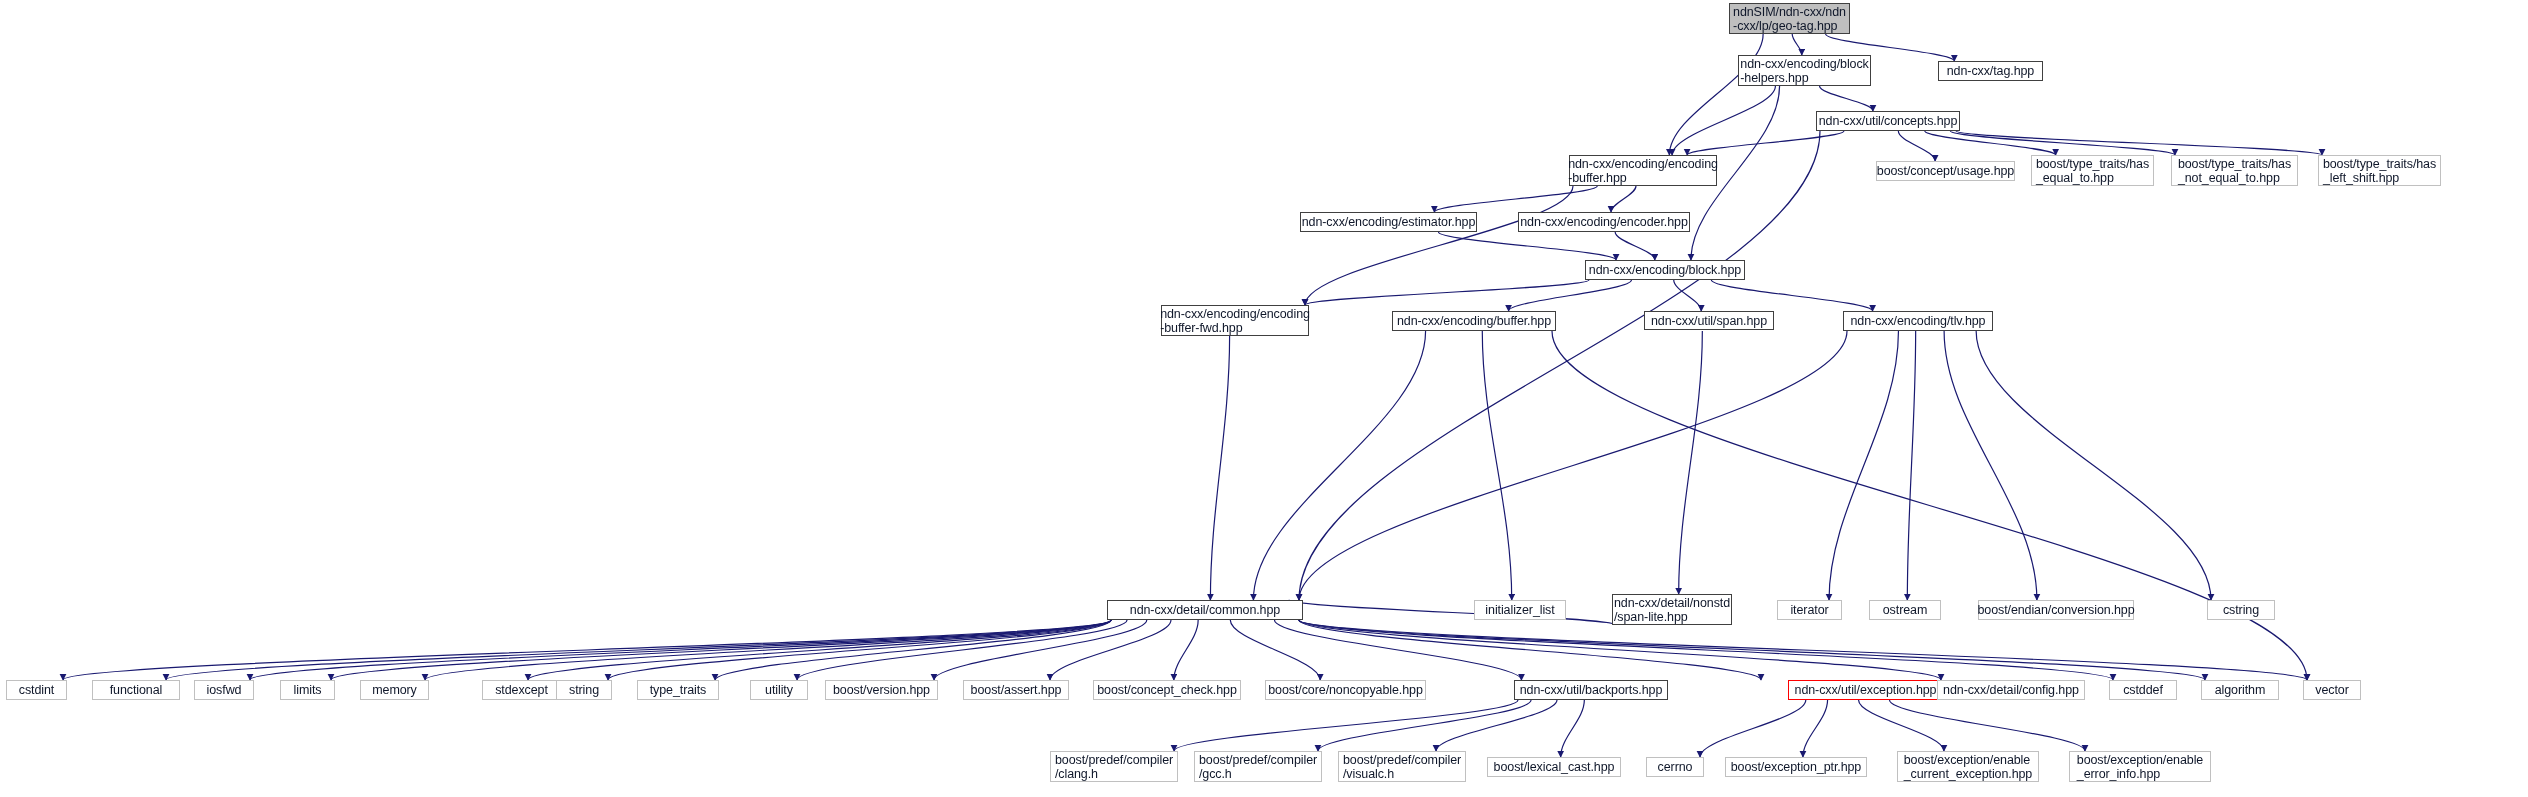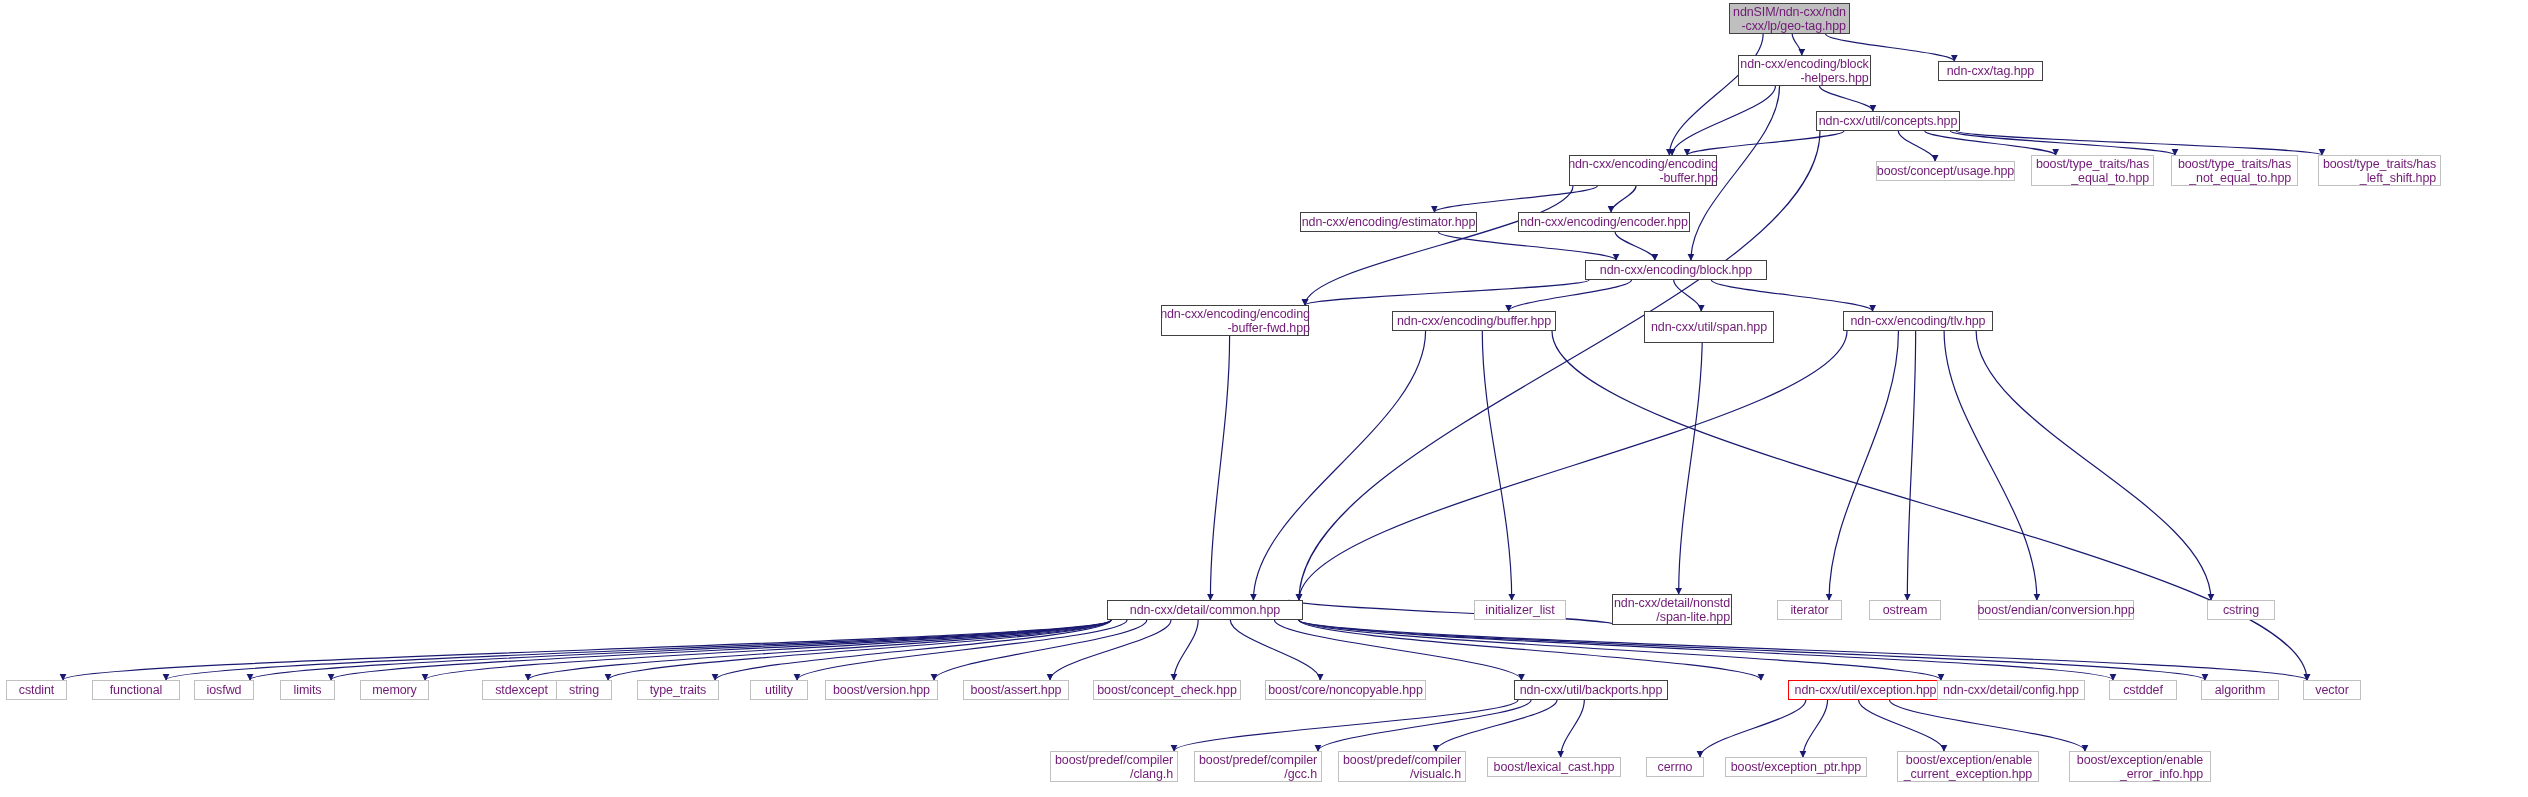--- a/index.html
+++ b/index.html
@@ -21,24 +21,24 @@
     width: 2528px;
     height: 797px;
     pointer-events: none;
   }
   .node {
     position: absolute;
     box-sizing: border-box;
     display: flex;
     align-items: center;
     justify-content: center;
-    text-align: right;
+    text-align: left;
     font-size: 12.5px;
     line-height: 1.12;
-    color: #701a75;
+    color: #0f172a;
     background: #ffffff;
     border: 1px solid #c0c0c0;
     white-space: pre;
     letter-spacing: -0.1px;
     z-index: 5;
   }
   .node.strong   { border: 1.6px solid #404040; }
   .node.root     { background: #bfbfbf; border: 1.6px solid #404040; }
   .node.current  { border: 1.6px solid #ff0000; }
 </style>
@@ -125,25 +125,25 @@
       <div class="node " style="left: 2031px; top: 155px; width: 123px; height: 31px;">boost/type_traits/has
 _equal_to.hpp</div>
       <div class="node " style="left: 2171px; top: 155px; width: 127px; height: 31px;">boost/type_traits/has
 _not_equal_to.hpp</div>
       <div class="node " style="left: 2318px; top: 155px; width: 123px; height: 31px;">boost/type_traits/has
 _left_shift.hpp</div>
       <div class="node strong" style="left: 1569px; top: 155px; width: 148px; height: 31px;">ndn-cxx/encoding/encoding
 -buffer.hpp</div>
       <div class="node strong" style="left: 1300px; top: 212px; width: 177px; height: 20px;">ndn-cxx/encoding/estimator.hpp</div>
       <div class="node strong" style="left: 1518px; top: 212px; width: 172px; height: 20px;">ndn-cxx/encoding/encoder.hpp</div>
-      <div class="node strong" style="left: 1585px; top: 260px; width: 182px; height: 20px;">ndn-cxx/encoding/block.hpp</div>
+      <div class="node strong" style="left: 1585px; top: 260px; width: 160px; height: 20px;">ndn-cxx/encoding/block.hpp</div>
       <div class="node strong" style="left: 1161px; top: 305px; width: 148px; height: 31px;">ndn-cxx/encoding/encoding
 -buffer-fwd.hpp</div>
       <div class="node strong" style="left: 1392px; top: 311px; width: 164px; height: 20px;">ndn-cxx/encoding/buffer.hpp</div>
-      <div class="node strong" style="left: 1644px; top: 311px; width: 130px; height: 32px;">ndn-cxx/util/span.hpp</div>
+      <div class="node strong" style="left: 1644px; top: 311px; width: 130px; height: 19px;">ndn-cxx/util/span.hpp</div>
       <div class="node strong" style="left: 1843px; top: 311px; width: 150px; height: 20px;">ndn-cxx/encoding/tlv.hpp</div>
       <div class="node strong" style="left: 1107px; top: 600px; width: 196px; height: 20px;">ndn-cxx/detail/common.hpp</div>
       <div class="node " style="left: 1474px; top: 600px; width: 92px; height: 20px;">initializer_list</div>
       <div class="node strong" style="left: 1612px; top: 594px; width: 120px; height: 31px;">ndn-cxx/detail/nonstd
 /span-lite.hpp</div>
       <div class="node " style="left: 1777px; top: 600px; width: 65px; height: 20px;">iterator</div>
       <div class="node " style="left: 1869px; top: 600px; width: 72px; height: 20px;">ostream</div>
       <div class="node " style="left: 1978px; top: 600px; width: 156px; height: 20px;">boost/endian/conversion.hpp</div>
       <div class="node " style="left: 2207px; top: 600px; width: 68px; height: 20px;">cstring</div>
       <div class="node " style="left: 6px; top: 680px; width: 61px; height: 20px;">cstdint</div>

